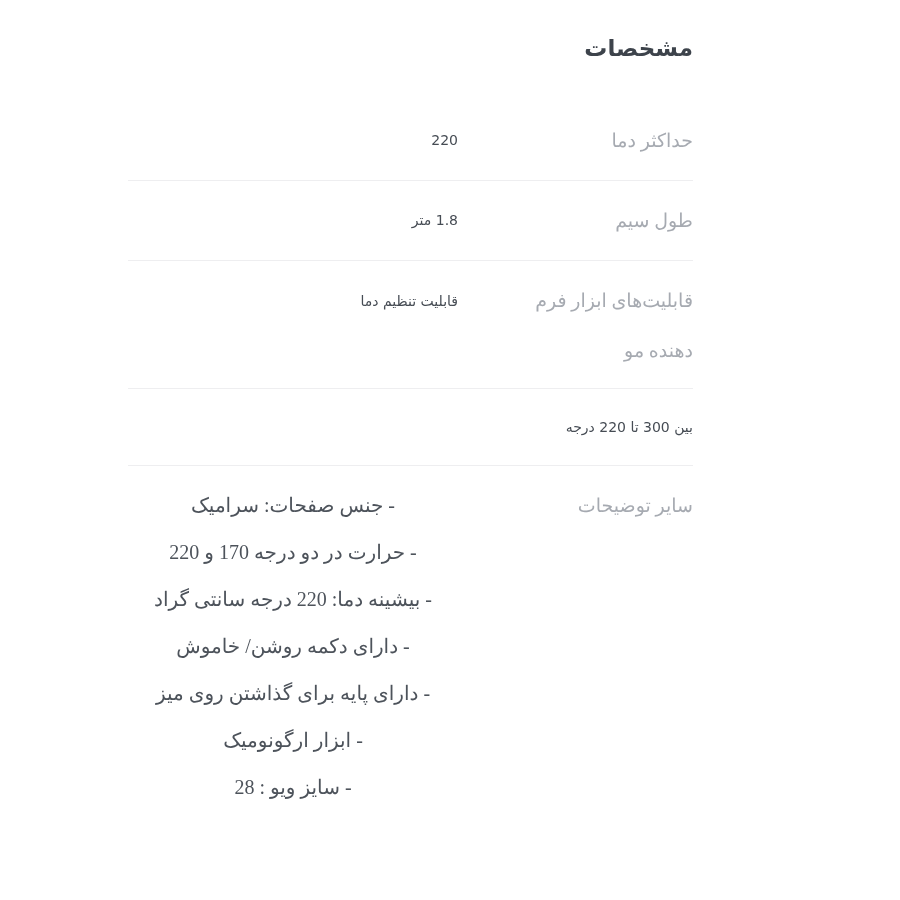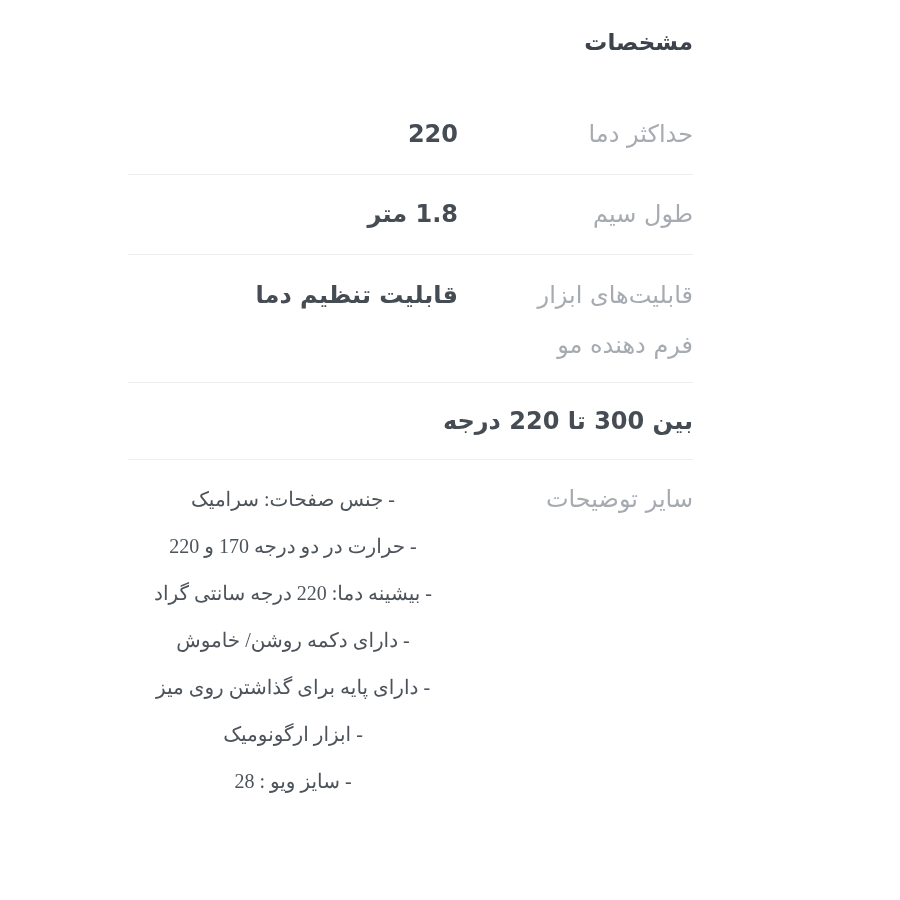--- a/index.html
+++ b/index.html
@@ -13,21 +13,21 @@
   *{box-sizing:border-box;margin:0;padding:0;}
   html,body{width:900px;height:900px;}
   body{
     background:var(--background);
     font-family:"DejaVu Sans", sans-serif;
     overflow:hidden;
     position:relative;
   }
   .content{
     position:absolute;
-    top:0;
+    top:6px;
     left:128px;
     width:565px;
     direction:rtl;
   }
   .section-title{
     padding-top:27px;
     font-size:23px;
     line-height:30px;
     font-weight:bold;
     color:var(--title);
@@ -40,28 +40,29 @@
   .spec-row{
     display:flex;
     flex-direction:row;
     column-gap:70px;
     border-bottom:1px solid var(--divider);
   }
   .spec-row:last-child{border-bottom:none;}
   .spec-label{
     flex:0 0 165px;
     width:165px;
-    font-size:24px;
+    font-size:19px;
     color:var(--label);
     text-align:right;
+    font-family:Liberation Serif, serif;
   }
   .spec-value{
     flex:1 1 auto;
-    font-size:24px;
-    font-weight:bold;
+    font-size:14px;
+    font-weight:normal;
     color:var(--value);
     text-align:right;
   }
   .row-1,.row-2{padding:26px 0;line-height:27px;}
   .row-3{padding:15px 0 12px;line-height:50px;}
   .row-4{padding:24px 0;line-height:28px;}
   .row-5{padding:16px 0 8px;line-height:47px;}
   .row-5 .spec-value{
     font-weight:normal;
     color:var(--list_text);

